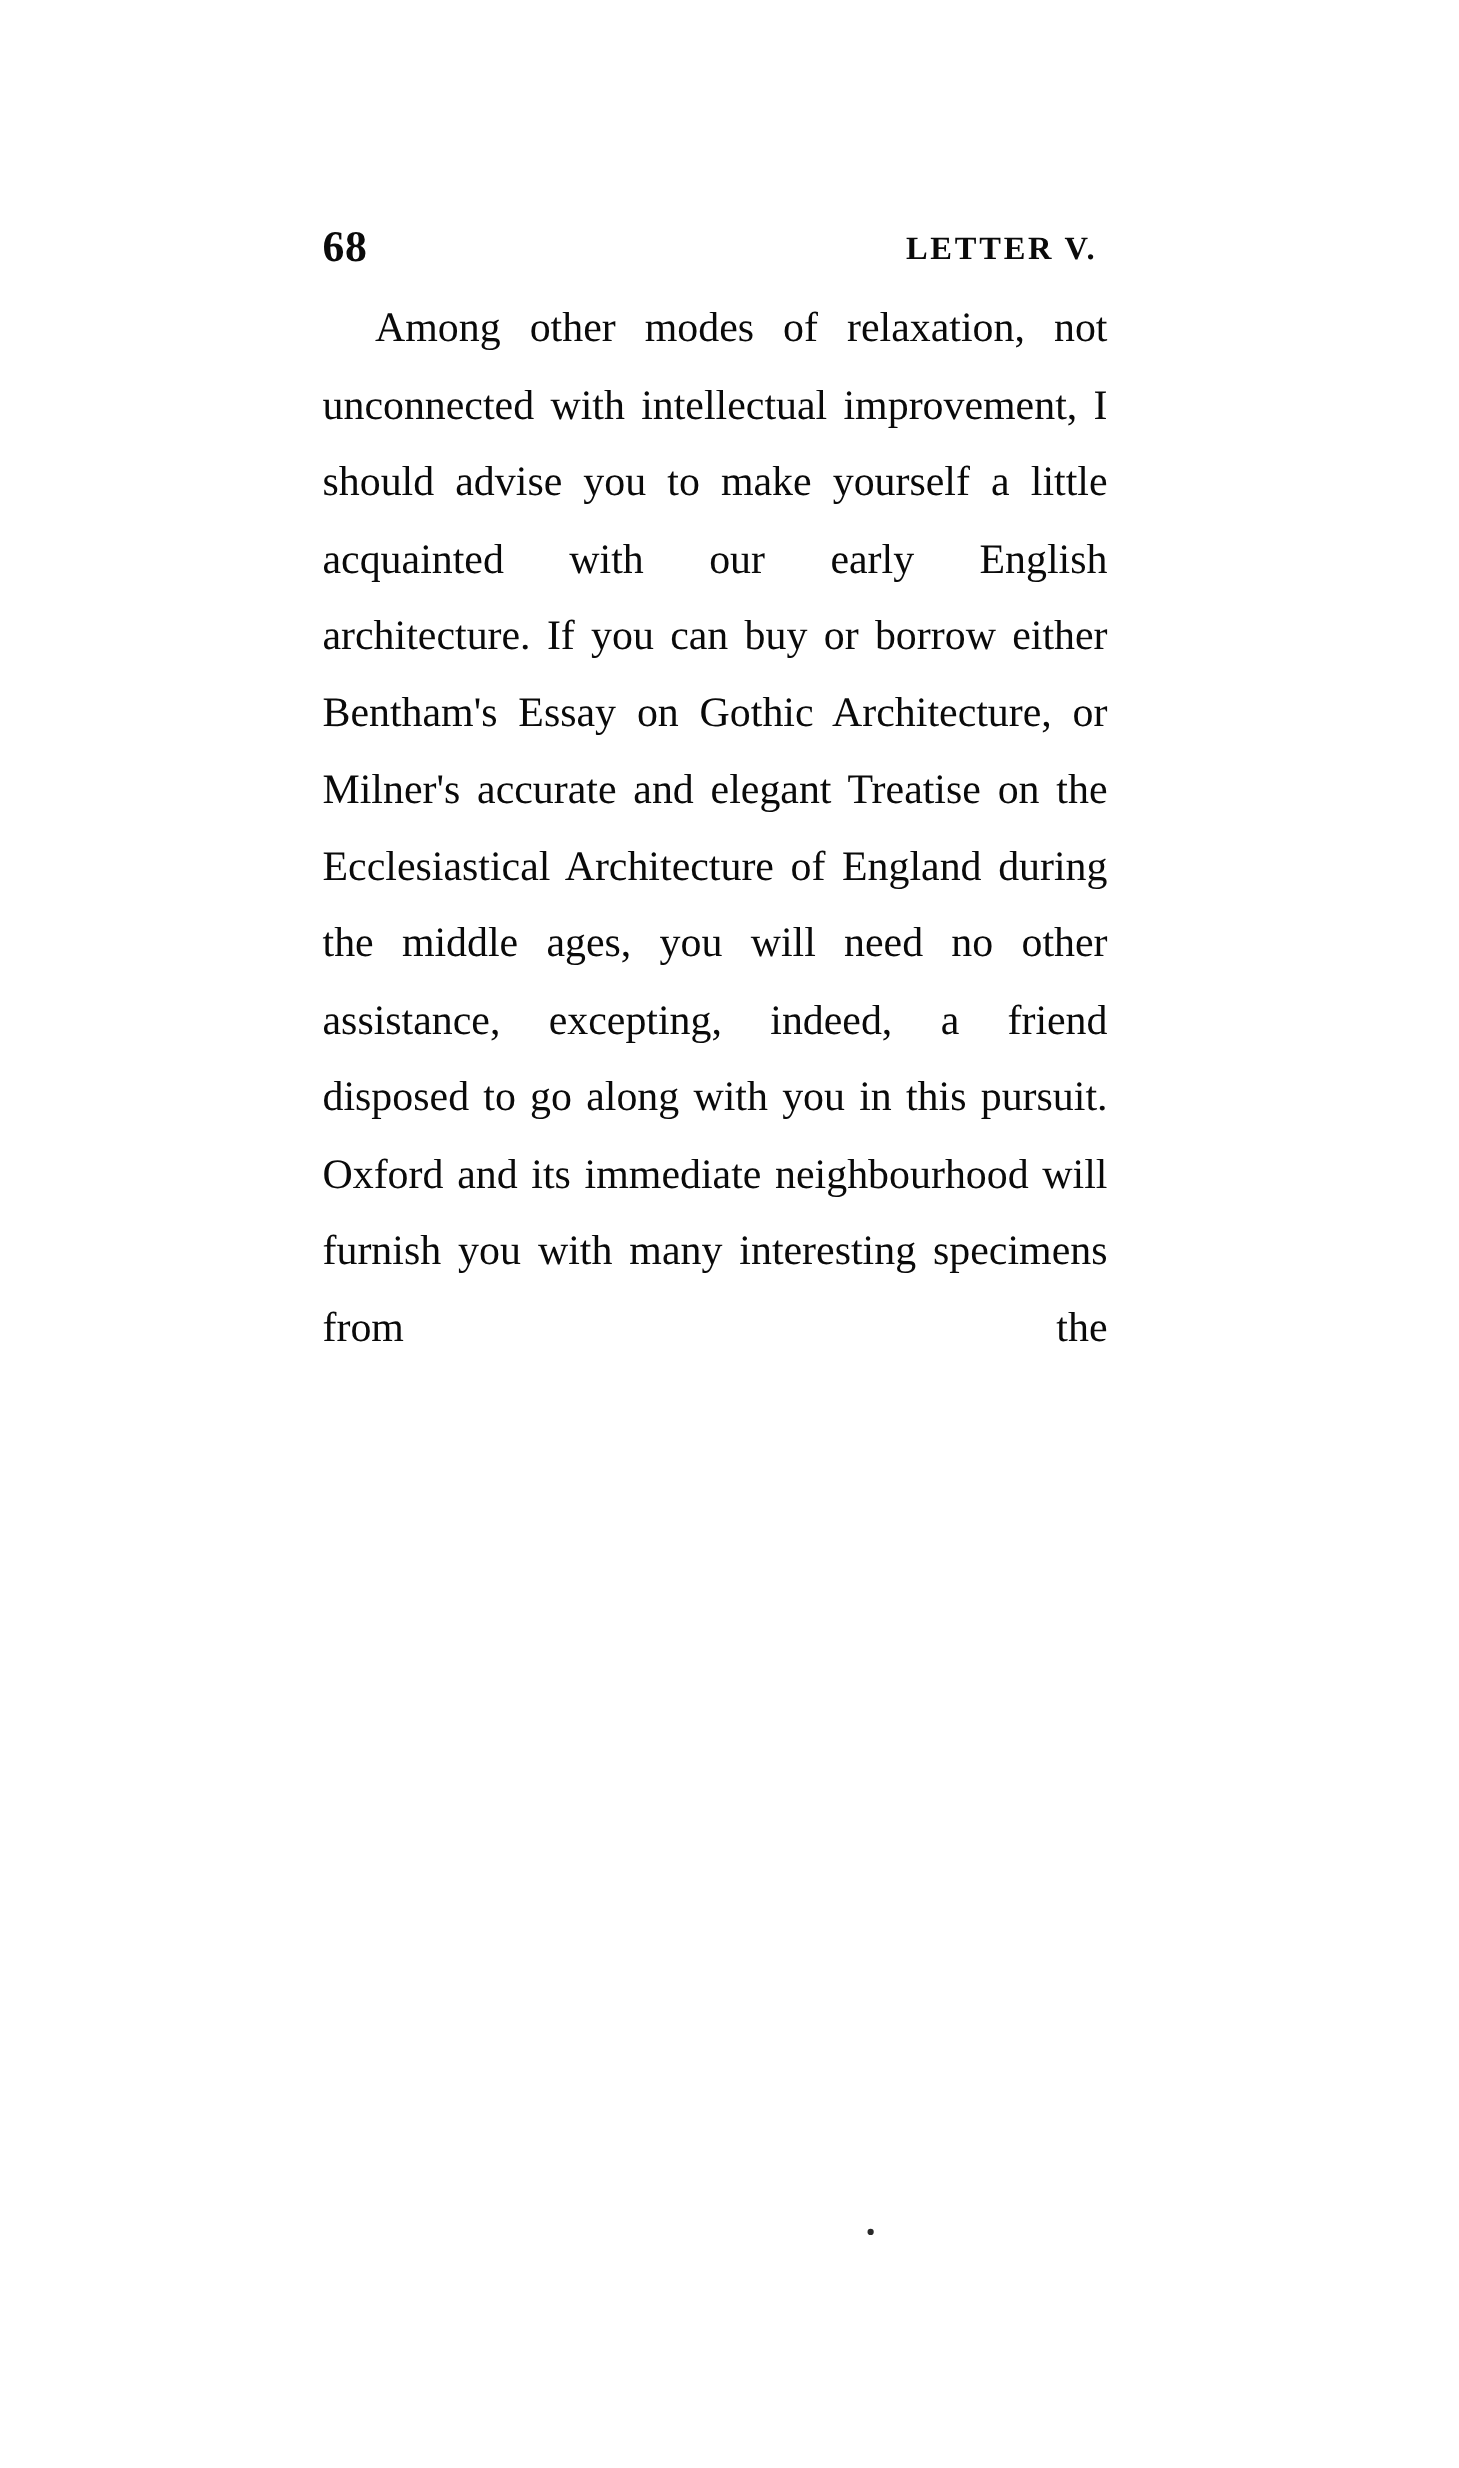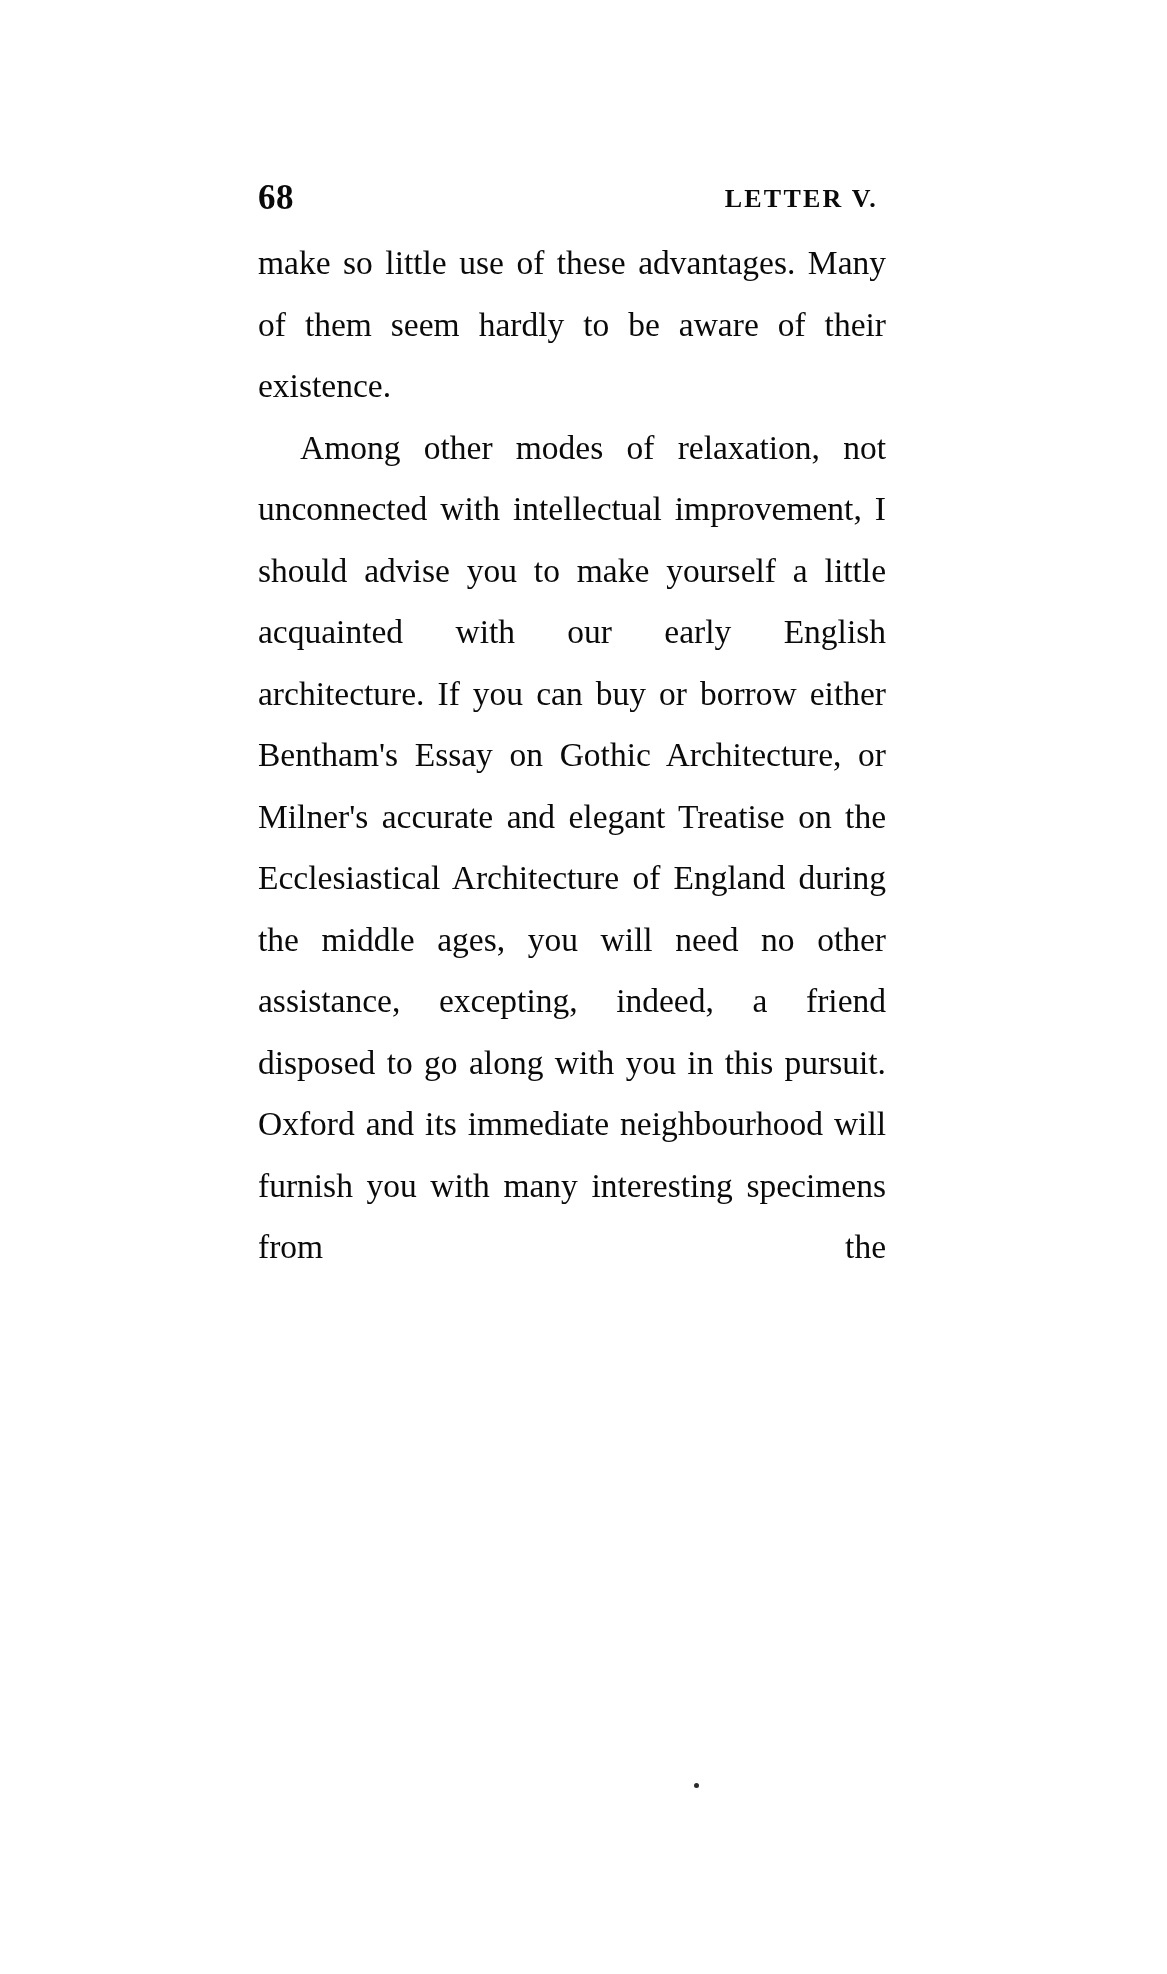--- a/index.html
+++ b/index.html
@@ -80,19 +80,18 @@
 <body>
 
 <div class="page">
 
   <div class="header">
     <div class="folio">68</div>
     <div class="running-head">LETTER V.</div>
   </div>
 
   <div class="body-text">
-    <p class="last-line-full">make so little use of these advantages. Many of them seem hardly to be aware of their existence.</p>
     <p class="indent last-line-full">Among other modes of relaxation, not unconnected with intellectual improvement, I should advise you to make yourself a little acquainted with our early English architecture.  If you can buy or borrow either Bentham's Essay on Gothic Architecture, or Milner's accurate and elegant Treatise on the Ecclesiastical Architecture of England during the middle ages, you will need no other assistance, excepting, indeed, a friend disposed to go along with you in this pursuit.  Oxford and its immediate neighbourhood will furnish you with many interesting specimens from the</p>
   </div>
 
   <div class="tail-dot"></div>
 
 </div>
 
 </body></html>

